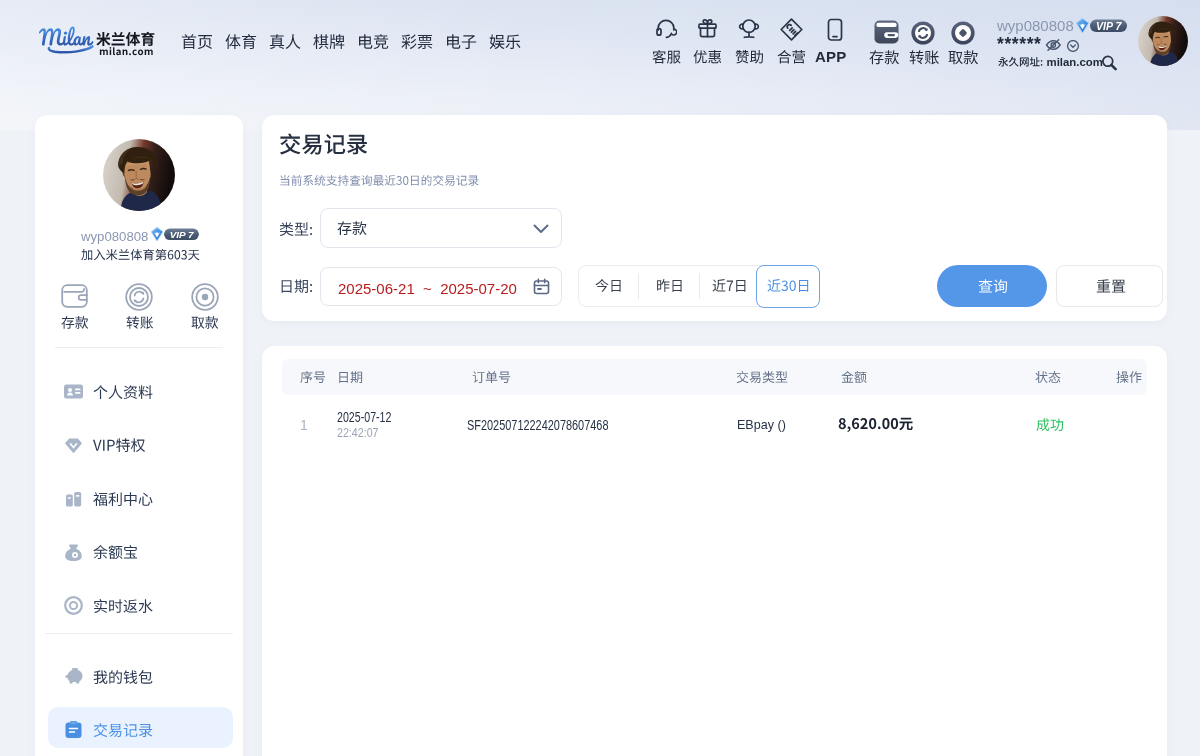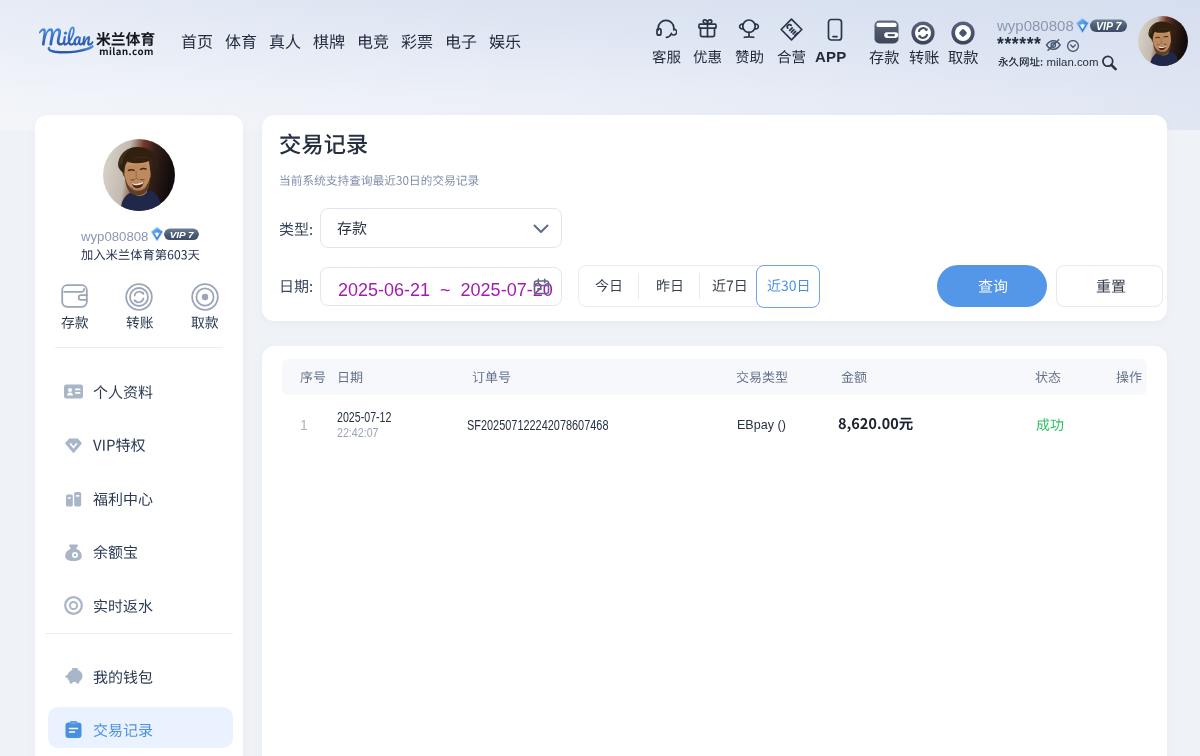--- a/index.html
+++ b/index.html
@@ -175,21 +175,21 @@
   </svg>
 <svg class="abs" style="left:1066.5px;top:39.8px" width="13" height="13" viewBox="0 0 13 13">
     <g fill="none" stroke="#46566e" stroke-width="1.3" stroke-linecap="round">
 <circle cx="6" cy="6" r="5.4"></circle>
       <path d="M3.7 5 L6 7.4 L8.3 5"></path>
     </g>
   </svg>
 <svg style="position:absolute;left:997.0px;top:55.8px;" width="47" height="13" viewBox="0 0 47 13">
     <path transform="translate(1,9.7)" d="M2.9 -8.0C4.2 -7.7 5.9 -7.1 6.7 -6.6L7.3 -7.5C6.4 -8.0 4.6 -8.6 3.4 -8.8ZM0.6 -4.7V-3.7H2.9C2.4 -2.3 1.4 -1.2 0.3 -0.5C0.6 -0.4 1.0 0.0 1.1 0.2C2.4 -0.6 3.6 -2.2 4.1 -4.4L3.5 -4.7L3.3 -4.7ZM8.9 -5.9C8.3 -5.3 7.4 -4.4 6.7 -3.8C6.3 -4.5 6.0 -5.1 5.8 -5.9V-6.7H2.0V-5.8H4.8V-0.3C4.8 -0.2 4.7 -0.1 4.5 -0.1C4.3 -0.1 3.7 -0.1 3.1 -0.1C3.2 0.1 3.4 0.6 3.4 0.9C4.3 0.9 4.9 0.9 5.3 0.7C5.7 0.5 5.8 0.2 5.8 -0.3V-3.5C6.7 -1.8 7.8 -0.5 9.5 0.2C9.6 -0.0 10.0 -0.4 10.2 -0.6C8.9 -1.1 7.9 -2.0 7.1 -3.1C8.0 -3.7 9.0 -4.5 9.8 -5.3Z M13.9 -8.9C13.3 -6.8 12.2 -5.0 10.8 -3.9C11.1 -3.7 11.5 -3.3 11.7 -3.2C12.6 -3.9 13.4 -5.0 14.0 -6.2H16.5C15.6 -3.1 13.5 -1.0 10.9 0.0C11.2 0.2 11.5 0.7 11.7 0.9C13.5 0.1 15.1 -1.2 16.2 -3.1C17.1 -1.3 18.4 0.1 20.0 0.9C20.1 0.6 20.5 0.2 20.7 -0.0C18.9 -0.8 17.6 -2.4 16.8 -4.2C17.3 -5.0 17.6 -5.9 17.8 -6.9L17.1 -7.3L16.9 -7.2H14.5C14.7 -7.7 14.8 -8.1 15.0 -8.6Z M21.9 -8.3V0.9H22.9V-0.9C23.1 -0.8 23.4 -0.5 23.6 -0.4C24.2 -1.0 24.7 -1.8 25.1 -2.8C25.3 -2.4 25.6 -2.0 25.8 -1.7L26.4 -2.3C26.2 -2.7 25.8 -3.2 25.4 -3.8C25.7 -4.7 25.9 -5.6 26.0 -6.6L25.1 -6.7C25.0 -6.0 24.9 -5.3 24.7 -4.7C24.4 -5.1 24.0 -5.6 23.6 -6.0L23.0 -5.4C23.5 -4.9 24.0 -4.3 24.4 -3.7C24.1 -2.6 23.6 -1.7 22.9 -1.0V-7.3H29.7V-0.4C29.7 -0.2 29.6 -0.1 29.4 -0.1C29.2 -0.1 28.4 -0.1 27.8 -0.1C27.9 0.1 28.1 0.6 28.1 0.9C29.1 0.9 29.7 0.8 30.1 0.7C30.5 0.5 30.7 0.2 30.7 -0.4V-8.3ZM26.0 -5.4C26.5 -4.9 27.0 -4.3 27.4 -3.7C27.0 -2.5 26.5 -1.6 25.7 -0.9C25.9 -0.7 26.3 -0.5 26.5 -0.3C27.1 -1.0 27.6 -1.8 28.0 -2.8C28.3 -2.2 28.6 -1.8 28.7 -1.4L29.4 -2.0C29.2 -2.5 28.8 -3.1 28.4 -3.8C28.6 -4.6 28.8 -5.6 28.9 -6.6L28.1 -6.7C28.0 -6.0 27.8 -5.3 27.7 -4.7C27.4 -5.1 27.0 -5.6 26.6 -6.0Z M36.0 -6.6V-0.5H34.8V0.5H41.7V-0.5H39.3V-4.3H41.5V-5.3H39.3V-8.8H38.3V-0.5H36.9V-6.6ZM31.8 -1.8 32.2 -0.9C33.2 -1.2 34.4 -1.8 35.6 -2.3L35.4 -3.2L34.2 -2.7V-5.4H35.5V-6.4H34.2V-8.7H33.3V-6.4H31.9V-5.4H33.3V-2.4C32.7 -2.1 32.2 -2.0 31.8 -1.8Z M43.6 -4.0C44.0 -4.0 44.4 -4.3 44.4 -4.8C44.4 -5.3 44.0 -5.7 43.6 -5.7C43.1 -5.7 42.8 -5.3 42.8 -4.8C42.8 -4.3 43.1 -4.0 43.6 -4.0ZM43.6 0.1C44.0 0.1 44.4 -0.2 44.4 -0.7C44.4 -1.2 44.0 -1.6 43.6 -1.6C43.1 -1.6 42.8 -1.2 42.8 -0.7C42.8 -0.2 43.1 0.1 43.6 0.1Z" fill="#1f2838"></path>
   </svg>
-<div class="abs" style="left:1046.5px;top:55.5px;font-size:11.4px;font-weight:normal;color:#1f2838">milan.com</div>
+<div class="abs" style="left:1046.5px;top:55.5px;font-size:11.4px;font-weight:bold;color:#1f2838">milan.com</div>
 <svg class="abs" style="left:1100.5px;top:54.5px" width="16" height="16" viewBox="0 0 16 16">
     <g>
       <circle cx="6.8" cy="6.3" r="4.9" fill="none" stroke="#2a3245" stroke-width="1.8"></circle>
 <path d="M10.3 9.9 L14.6 14.2" stroke="#2a3245" stroke-width="2.6" stroke-linecap="round"></path>
     </g>
   </svg>
 <svg class="abs" style="left:1138px;top:16px" width="50" height="50" viewBox="0 0 72 72">
 <defs>
       <clipPath id="cph">
         <circle cx="36" cy="36" r="36"></circle>
@@ -385,21 +385,21 @@
 <svg style="position:absolute;left:336.0px;top:220.2px;" width="32" height="19" viewBox="0 0 32 19">
     <path transform="translate(1,13.8)" d="M9.2 -5.2V-4.0H5.0V-2.9H9.2V-0.1C9.2 0.1 9.2 0.1 8.9 0.1C8.6 0.1 7.7 0.1 6.7 0.1C6.9 0.4 7.0 0.9 7.1 1.2C8.4 1.2 9.2 1.2 9.7 1.0C10.2 0.8 10.3 0.5 10.3 -0.1V-2.9H14.4V-4.0H10.3V-4.9C11.4 -5.5 12.6 -6.5 13.4 -7.4L12.7 -7.9L12.5 -7.9H6.3V-6.8H11.4C10.8 -6.2 9.9 -5.6 9.2 -5.2ZM5.8 -12.6C5.6 -12.0 5.4 -11.3 5.1 -10.6H0.9V-9.6H4.7C3.7 -7.5 2.3 -5.5 0.5 -4.3C0.6 -4.0 0.9 -3.5 1.0 -3.2C1.7 -3.7 2.3 -4.2 2.8 -4.8V1.2H4.0V-6.2C4.7 -7.2 5.4 -8.4 5.9 -9.6H14.1V-10.6H6.4C6.6 -11.2 6.8 -11.8 6.9 -12.3Z M16.9 -3.3C16.5 -2.2 16.0 -1.1 15.5 -0.3C15.7 -0.2 16.2 0.0 16.4 0.2C16.9 -0.7 17.4 -1.9 17.8 -3.0ZM20.6 -2.9C21.1 -2.2 21.5 -1.1 21.8 -0.5L22.6 -0.9C22.4 -1.5 21.9 -2.5 21.5 -3.3ZM25.2 -7.7V-7.0C25.2 -5.0 24.9 -1.9 22.3 0.5C22.5 0.6 22.9 1.0 23.1 1.2C24.6 -0.1 25.4 -1.7 25.8 -3.3C26.4 -1.3 27.4 0.3 28.8 1.2C29.0 0.9 29.3 0.5 29.6 0.3C27.8 -0.7 26.7 -3.0 26.2 -5.6C26.2 -6.1 26.2 -6.6 26.2 -7.0V-7.7ZM18.7 -12.6V-11.2H15.8V-10.2H18.7V-8.9H16.1V-8.0H22.4V-8.9H19.8V-10.2H22.7V-11.2H19.8V-12.6ZM15.6 -4.8V-3.8H18.7V0.0C18.7 0.1 18.7 0.2 18.5 0.2C18.3 0.2 17.8 0.2 17.2 0.2C17.3 0.5 17.5 0.9 17.5 1.2C18.4 1.2 18.9 1.2 19.3 1.0C19.7 0.8 19.8 0.5 19.8 0.0V-3.8H22.8V-4.8ZM24.0 -12.6C23.7 -10.2 23.2 -8.0 22.2 -6.5V-6.9H16.3V-5.9H22.2V-6.4C22.5 -6.2 22.9 -5.9 23.1 -5.7C23.6 -6.6 24.0 -7.6 24.4 -8.8H28.0C27.8 -7.9 27.5 -6.8 27.2 -6.1L28.2 -5.8C28.6 -6.8 29.0 -8.4 29.3 -9.7L28.5 -9.9L28.4 -9.9H24.6C24.8 -10.7 25.0 -11.6 25.1 -12.4Z" fill="#2a3447"></path>
   </svg>
 <svg class="abs" style="left:532px;top:223px" width="18" height="12" viewBox="0 0 18 12">
     <path d="M2.5 2.5 L9 9 L15.5 2.5" fill="none" stroke="#5e6d87" stroke-width="2" stroke-linecap="round" stroke-linejoin="round"></path>
   </svg>
 <svg style="position:absolute;left:278.0px;top:278.2px;" width="36" height="19" viewBox="0 0 36 19">
     <path transform="translate(1,13.8)" d="M3.8 -5.3H11.3V-1.1H3.8ZM3.8 -6.4V-10.5H11.3V-6.4ZM2.6 -11.6V1.0H3.8V0.1H11.3V1.0H12.5V-11.6Z M17.7 -2.1C17.2 -1.1 16.4 -0.1 15.6 0.5C15.9 0.7 16.3 1.0 16.5 1.2C17.3 0.4 18.2 -0.7 18.7 -1.8ZM19.8 -1.7C20.4 -1.0 21.1 0.0 21.4 0.6L22.3 0.1C22.0 -0.5 21.3 -1.5 20.7 -2.1ZM27.8 -10.8V-8.4H24.8V-10.8ZM23.7 -11.8V-6.4C23.7 -4.2 23.6 -1.4 22.3 0.6C22.6 0.7 23.0 1.1 23.2 1.3C24.1 -0.2 24.5 -2.1 24.7 -3.9H27.8V-0.3C27.8 -0.0 27.7 0.0 27.5 0.1C27.3 0.1 26.5 0.1 25.7 0.0C25.9 0.3 26.1 0.8 26.1 1.1C27.2 1.1 27.9 1.1 28.3 0.9C28.8 0.8 28.9 0.4 28.9 -0.2V-11.8ZM27.8 -7.4V-4.9H24.7C24.8 -5.4 24.8 -5.9 24.8 -6.4V-7.4ZM20.8 -12.4V-10.6H18.1V-12.4H17.1V-10.6H15.8V-9.6H17.1V-3.5H15.6V-2.5H23.0V-3.5H21.9V-9.6H23.0V-10.6H21.9V-12.4ZM18.1 -9.6H20.8V-8.3H18.1ZM18.1 -7.4H20.8V-5.9H18.1ZM18.1 -5.0H20.8V-3.5H18.1Z M32.1 -5.8C32.6 -5.8 33.1 -6.3 33.1 -6.9C33.1 -7.5 32.6 -7.9 32.1 -7.9C31.5 -7.9 31.1 -7.5 31.1 -6.9C31.1 -6.3 31.5 -5.8 32.1 -5.8ZM32.1 0.2C32.6 0.2 33.1 -0.2 33.1 -0.8C33.1 -1.5 32.6 -1.9 32.1 -1.9C31.5 -1.9 31.1 -1.5 31.1 -0.8C31.1 -0.2 31.5 0.2 32.1 0.2Z" fill="#3b475c"></path>
   </svg>
 <div class="abs" style="left:320px;top:267px;width:242px;height:39px;border:1px solid #e2e7ee;border-radius:8px;background:#fff"></div>
-<div class="abs" style="left:338px;top:280px;font-size:18px;color:#a21caf">2025-06-21&nbsp; ~ &nbsp;2025-07-20</div>
+<div class="abs" style="left:338px;top:280px;font-size:15px;color:#b91c1c">2025-06-21&nbsp; ~ &nbsp;2025-07-20</div>
 <svg class="abs" style="left:533px;top:278px" width="17" height="17" viewBox="0 0 17 17">
     <g fill="none" stroke="#5b6a84" stroke-width="1.6" stroke-linecap="round">
 <rect x="1.5" y="3" width="14" height="12.5" rx="2"></rect>
 <path d="M5.3 1.2 v3.4 M11.7 1.2 v3.4 M1.5 7.5 h14"></path>
 <path d="M5 11 h3" stroke-width="1.8"></path>
     </g>
   </svg>
 <div class="abs" style="left:578px;top:265px;width:242px;height:42px;border:1px solid #ececf0;border-radius:8px;background:#fff"></div>
 <div class="abs" style="left:638px;top:273px;width:1px;height:26px;background:#e8eaee"></div>
 <div class="abs" style="left:698.5px;top:273px;width:1px;height:26px;background:#e8eaee"></div>

